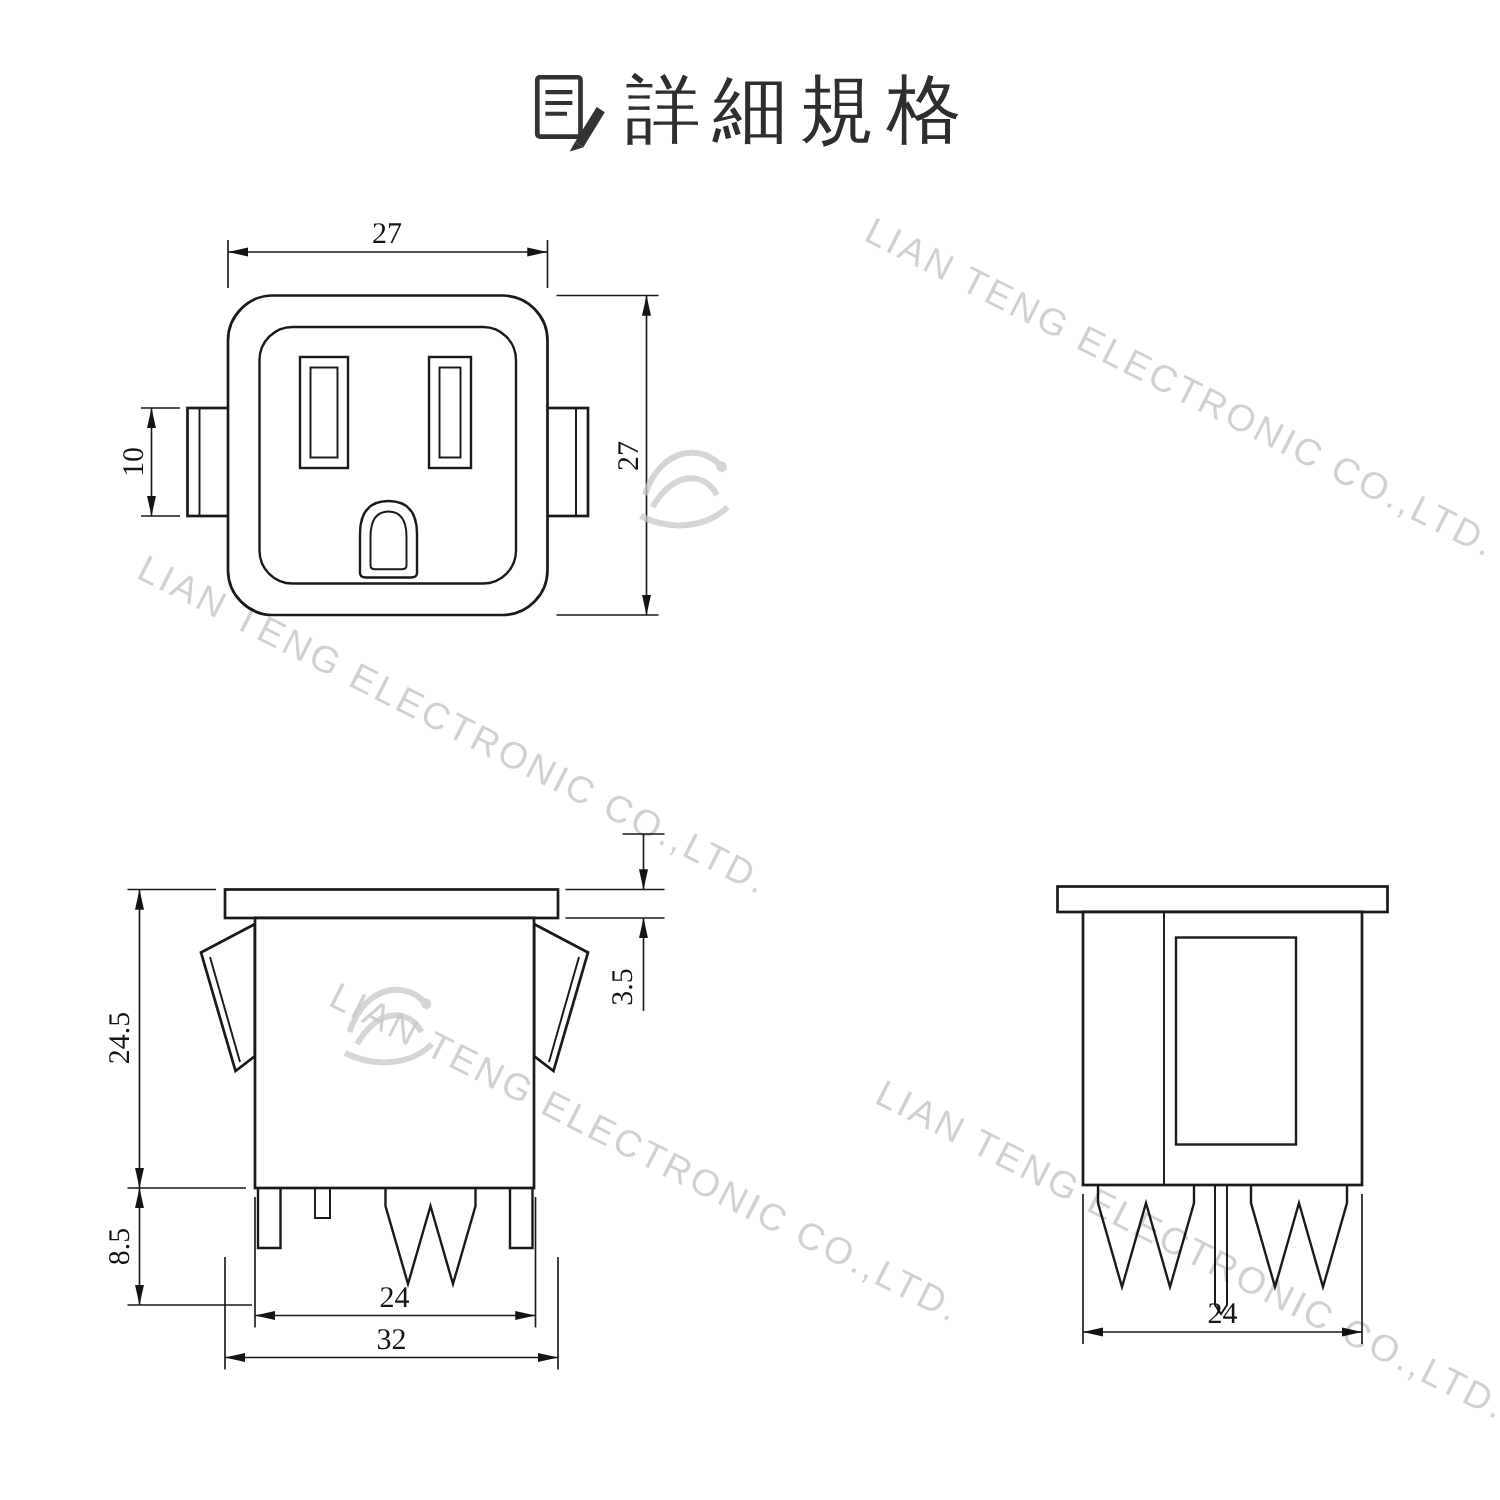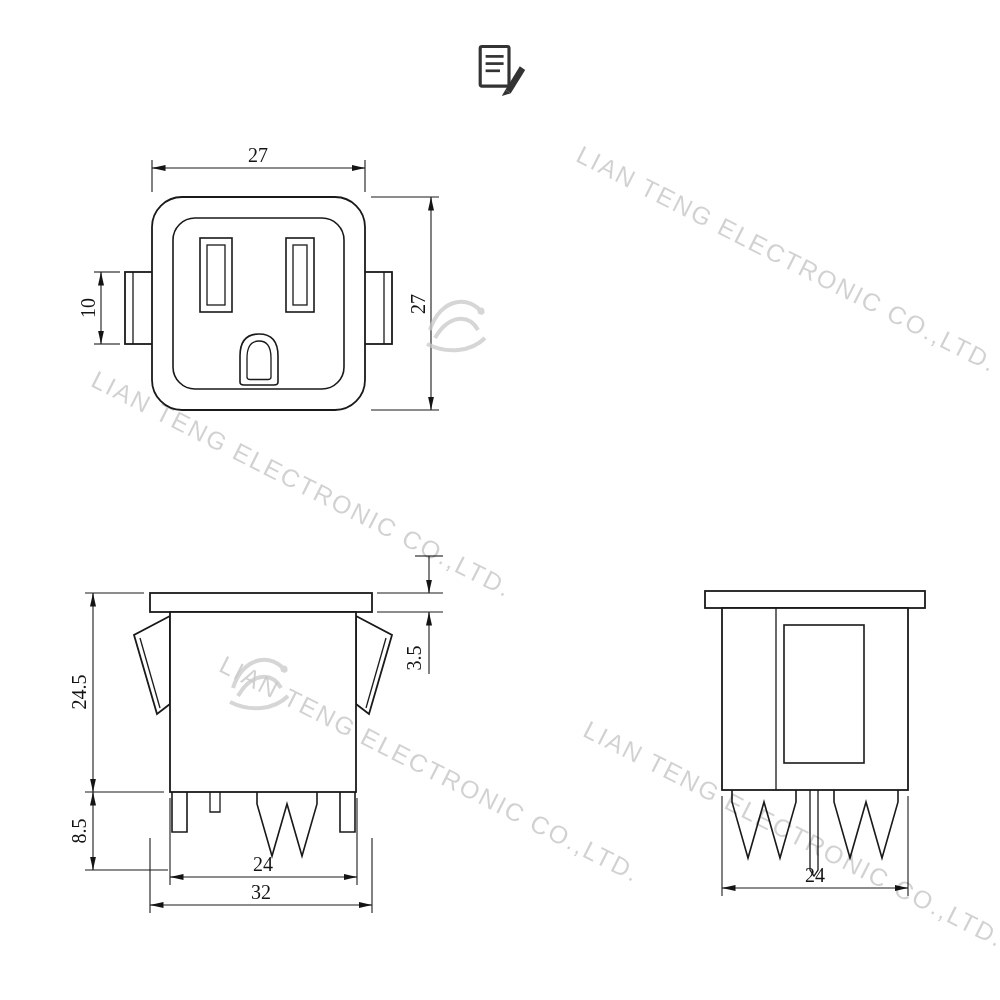--- a/index.html
+++ b/index.html
@@ -29,20 +29,21 @@
 
   <div class="header">
     <svg width="54" height="58" viewBox="0 0 60 62">
       <rect x="8" y="6" width="32" height="44" rx="2" fill="none" stroke="#333333" stroke-width="3.5"></rect>
       <line x1="14" y1="17" x2="34" y2="17" stroke="#333333" stroke-width="3"></line>
       <line x1="14" y1="25" x2="34" y2="25" stroke="#333333" stroke-width="3"></line>
       <line x1="14" y1="33" x2="30" y2="33" stroke="#333333" stroke-width="3"></line>
       <path d="M36,54 L52,28 L58,32 L42,58 Z" fill="#333333"></path>
       <path d="M36,54 L42,58 L32,61 Z" fill="#333333"></path>
     </svg>
+    <div class="title">詳細規格</div>
   </div>
 
   <div class="wm" style="left:585px; top:140px;">LIAN TENG ELECTRONIC CO.,LTD.</div>
   <div class="wm" style="left:100px; top:365px;">LIAN TENG ELECTRONIC CO.,LTD.</div>
   <div class="wm" style="left:228px; top:650px;">LIAN TENG ELECTRONIC CO.,LTD.</div>
   <div class="wm" style="left:592px; top:715px;">LIAN TENG ELECTRONIC CO.,LTD.</div>
 
   <svg class="wm-logo" style="left:415px; top:280px;" width="80" height="80" viewBox="0 0 80 80">
     <path d="M15,50 C25,18 55,14 68,34" fill="none" stroke="#c9c9c9" stroke-width="4"></path>
     <path d="M20,58 C34,34 54,34 63,50" fill="none" stroke="#c9c9c9" stroke-width="4"></path>

